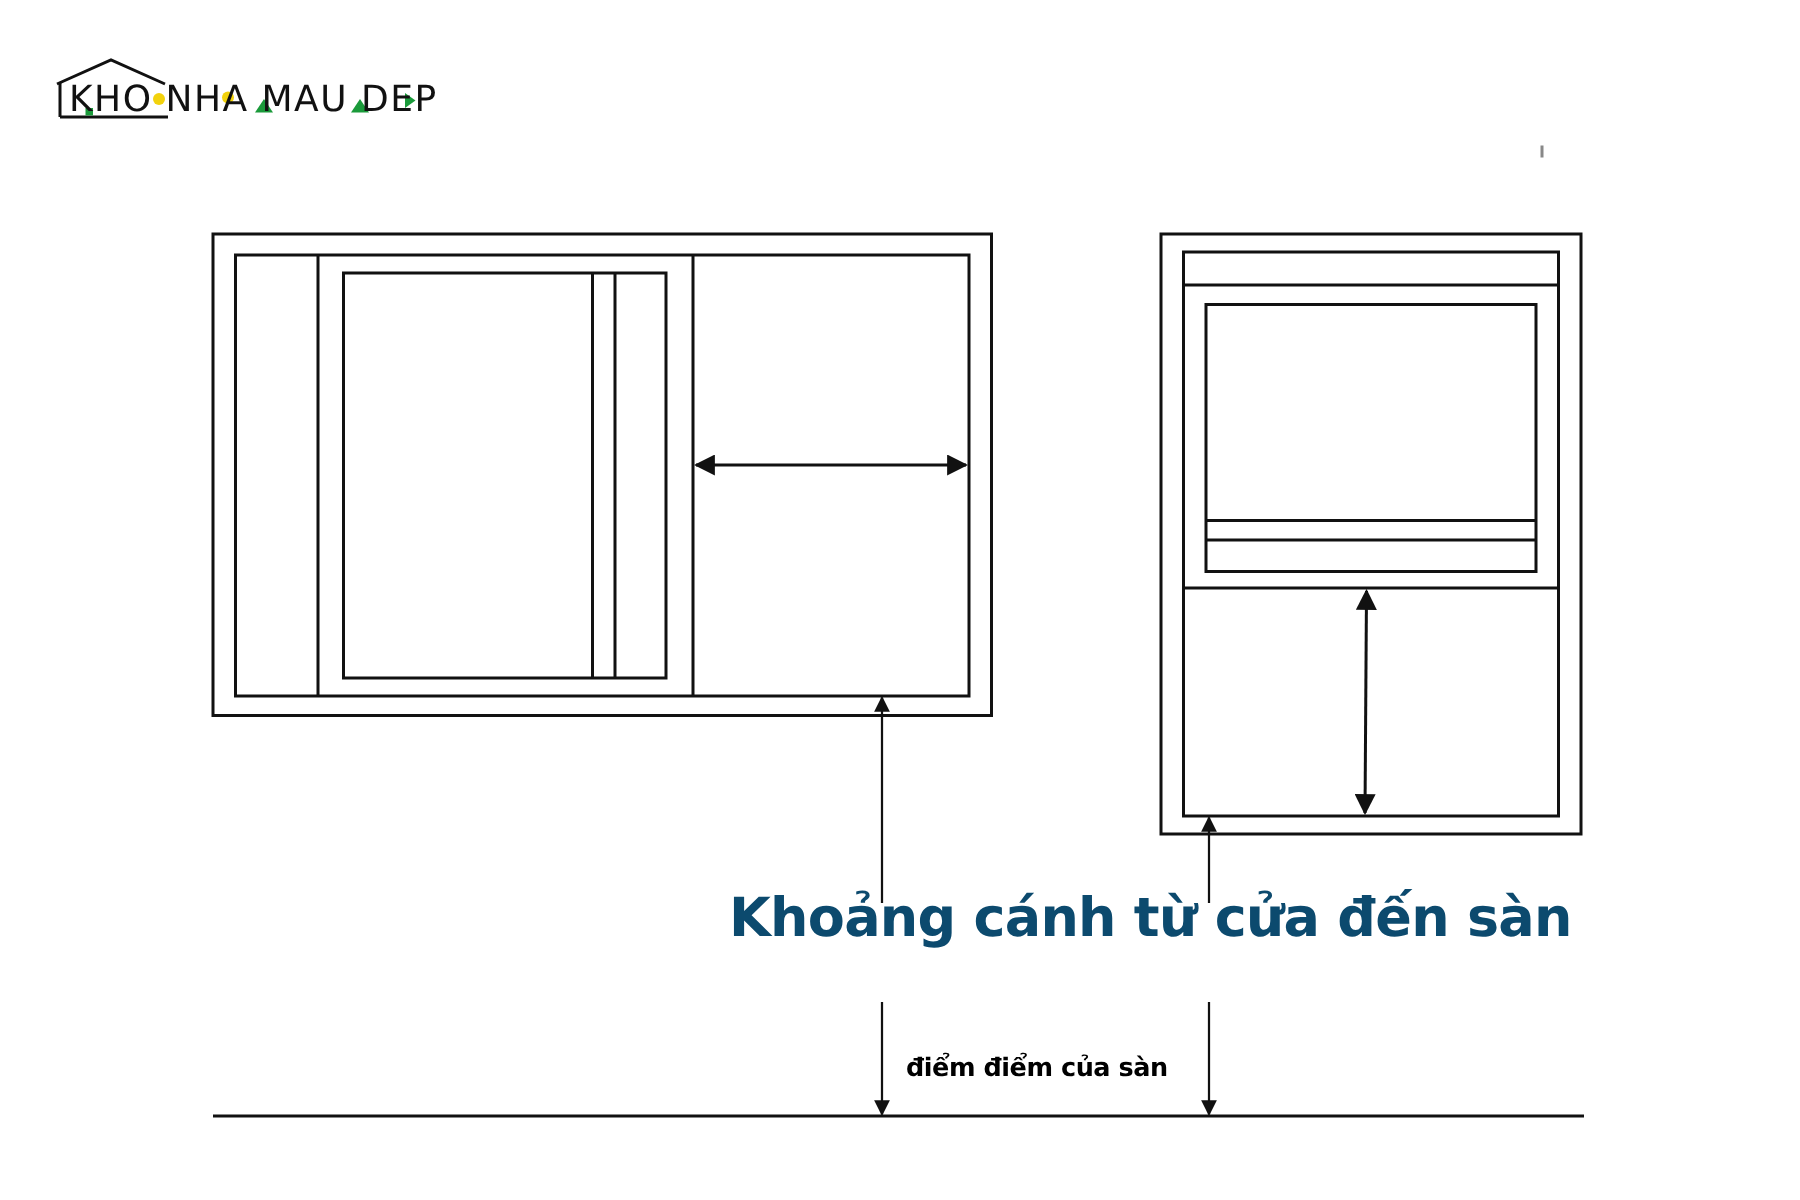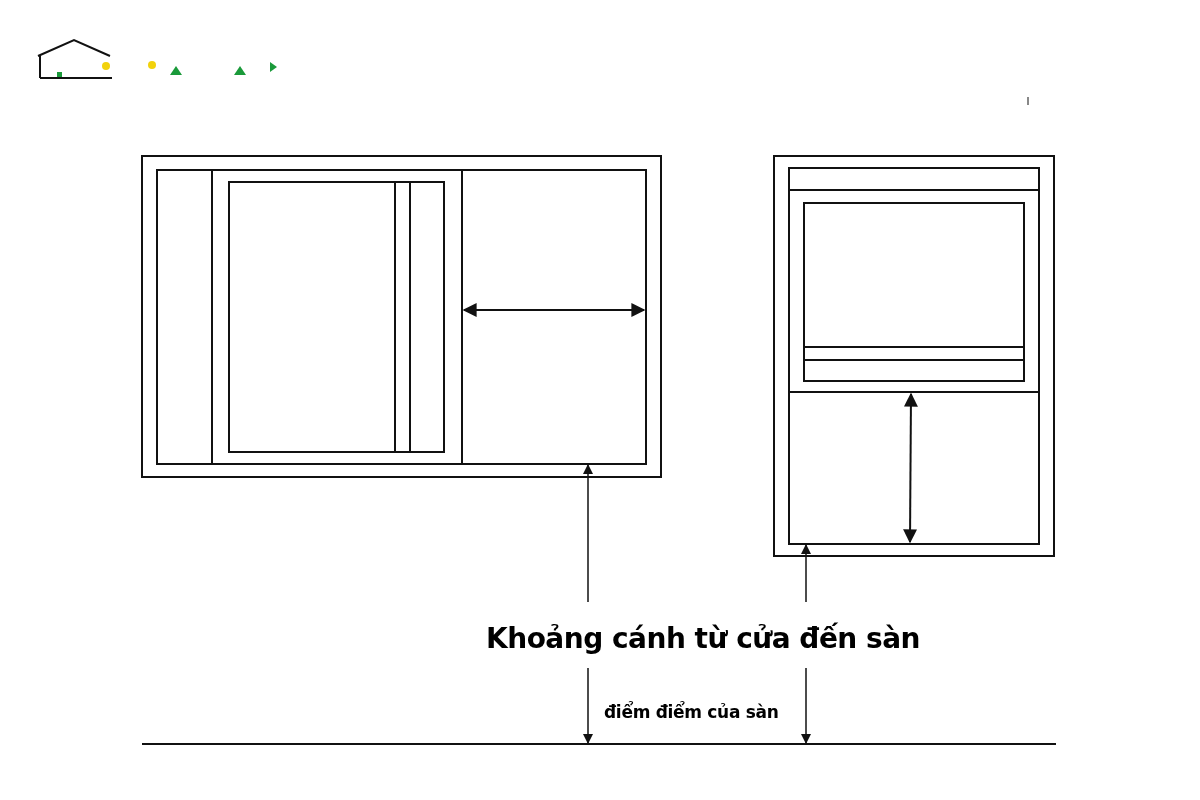--- a/index.html
+++ b/index.html
@@ -2,21 +2,21 @@
 <html><head>
   <meta charset="utf-8">
   <style>
     html, body { margin: 0; padding: 0; background: #ffffff; }
     body { width: 1200px; height: 800px; position: relative; overflow: hidden; font-family: "DejaVu Sans", sans-serif; }
     .logo { position: absolute; left: 36px; top: 38px; width: 290px; height: 44px; }
     .logo-text { position: absolute; left: 10px; top: 14px; font-family: "DejaVu Sans", sans-serif; font-size: 24px; letter-spacing: 1px; color: #111; white-space: nowrap; font-weight: 400; }
     .logo-text .kho { display: inline-block; }
     .logo-house { position: absolute; left: 0; top: 0; }
     .drawing { position: absolute; left: 0; top: 0; }
-    .caption-main { position: absolute; left: 486px; top: 622px; font-family: "DejaVu Sans", sans-serif; font-weight: 700; font-size: 28px; color: #000000; white-space: nowrap; letter-spacing: -0.5px; }
+    .caption-main { position: absolute; left: 486px; top: 592px; font-family: "DejaVu Sans", sans-serif; font-weight: 700; font-size: 36px; color: #0c4a6e; white-space: nowrap; letter-spacing: -0.5px; }
     .caption-sub { position: absolute; left: 604px; top: 702px; font-family: "DejaVu Sans", sans-serif; font-weight: 700; font-size: 17px; color: #000; white-space: nowrap; letter-spacing: -0.3px; }
     .speck { position: absolute; left: 1027px; top: 97px; width: 2px; height: 8px; background: #888; }
   </style>
 </head>
 <body>
 
 <div class="logo">
   <svg class="logo-house" width="290" height="44" viewBox="0 0 290 44">
 
     <polyline points="2,18 38,2 74,18" fill="none" stroke="#111" stroke-width="2"></polyline>
@@ -28,20 +28,24 @@
     <circle cx="70" cy="28" r="4" fill="#f2d20c"></circle>
 
     <circle cx="116" cy="27" r="4" fill="#f2d20c"></circle>
 
     <polygon points="134,37 140,28 146,37" fill="#1a9a3a"></polygon>
 
     <polygon points="198,37 204,28 210,37" fill="#1a9a3a"></polygon>
 
     <polygon points="234,24 241,29 234,34" fill="#1a9a3a"></polygon>
   </svg>
+  <div class="logo-text">
+    <span class="kho">KHO</span>
+    <span>NHA MAU DEP</span>
+  </div>
 </div>
 
 <div class="speck"></div>
 
 <svg class="drawing" width="1200" height="800" viewBox="0 0 1200 800">
   <defs>
     <marker id="ah" viewBox="0 0 10 10" refX="9" refY="5" markerWidth="7" markerHeight="7" orient="auto-start-reverse">
       <path d="M0,0 L10,5 L0,10 z" fill="#111"></path>
     </marker>
   </defs>

